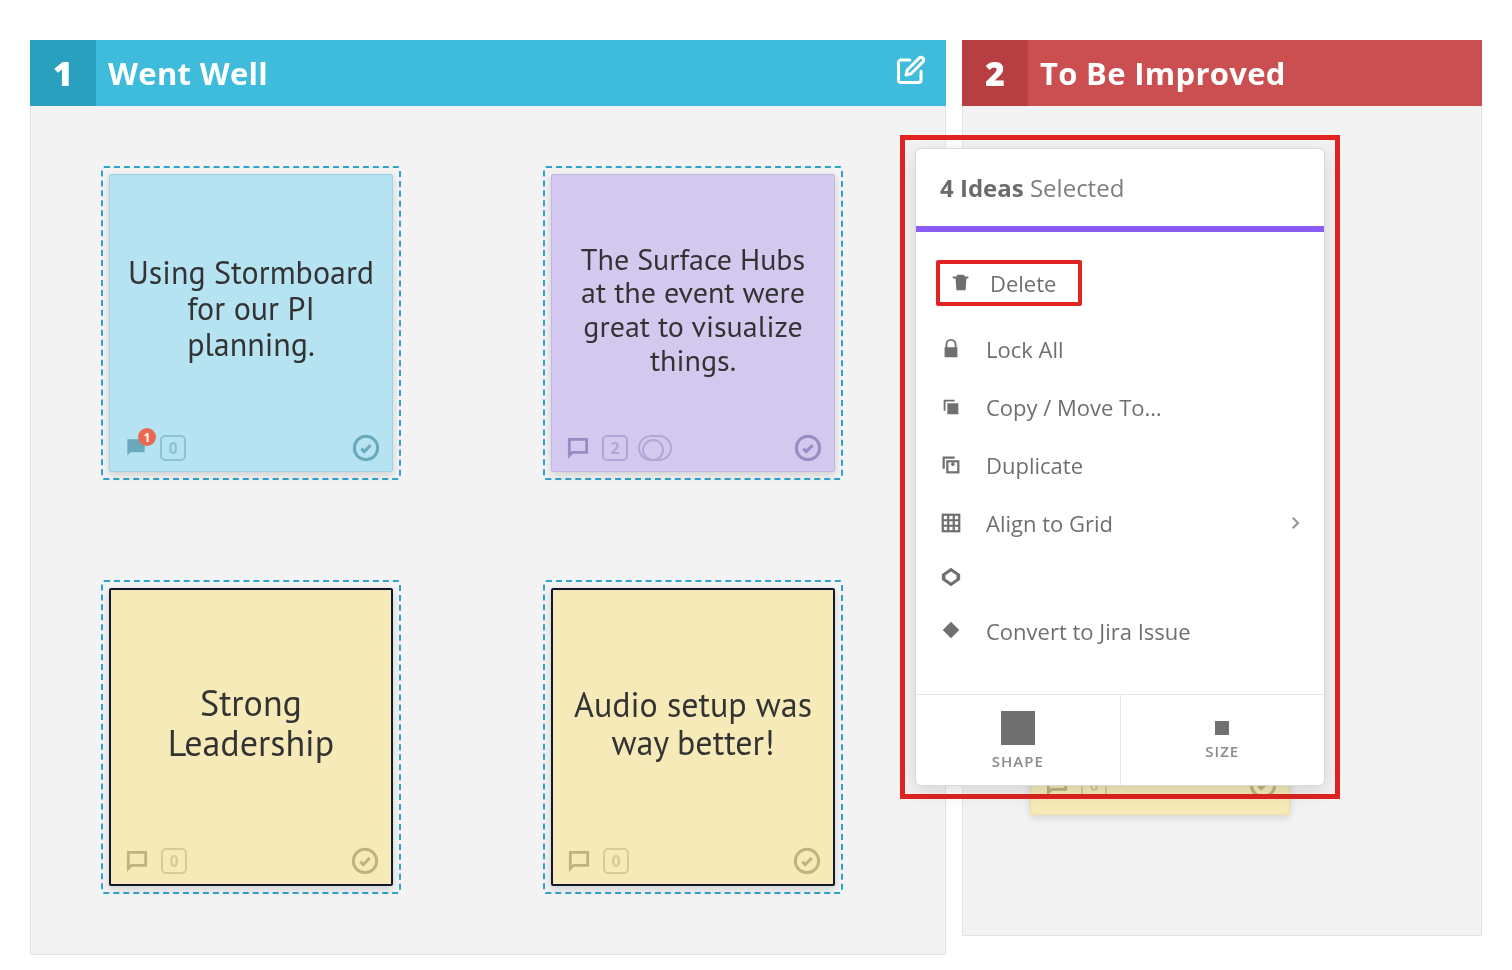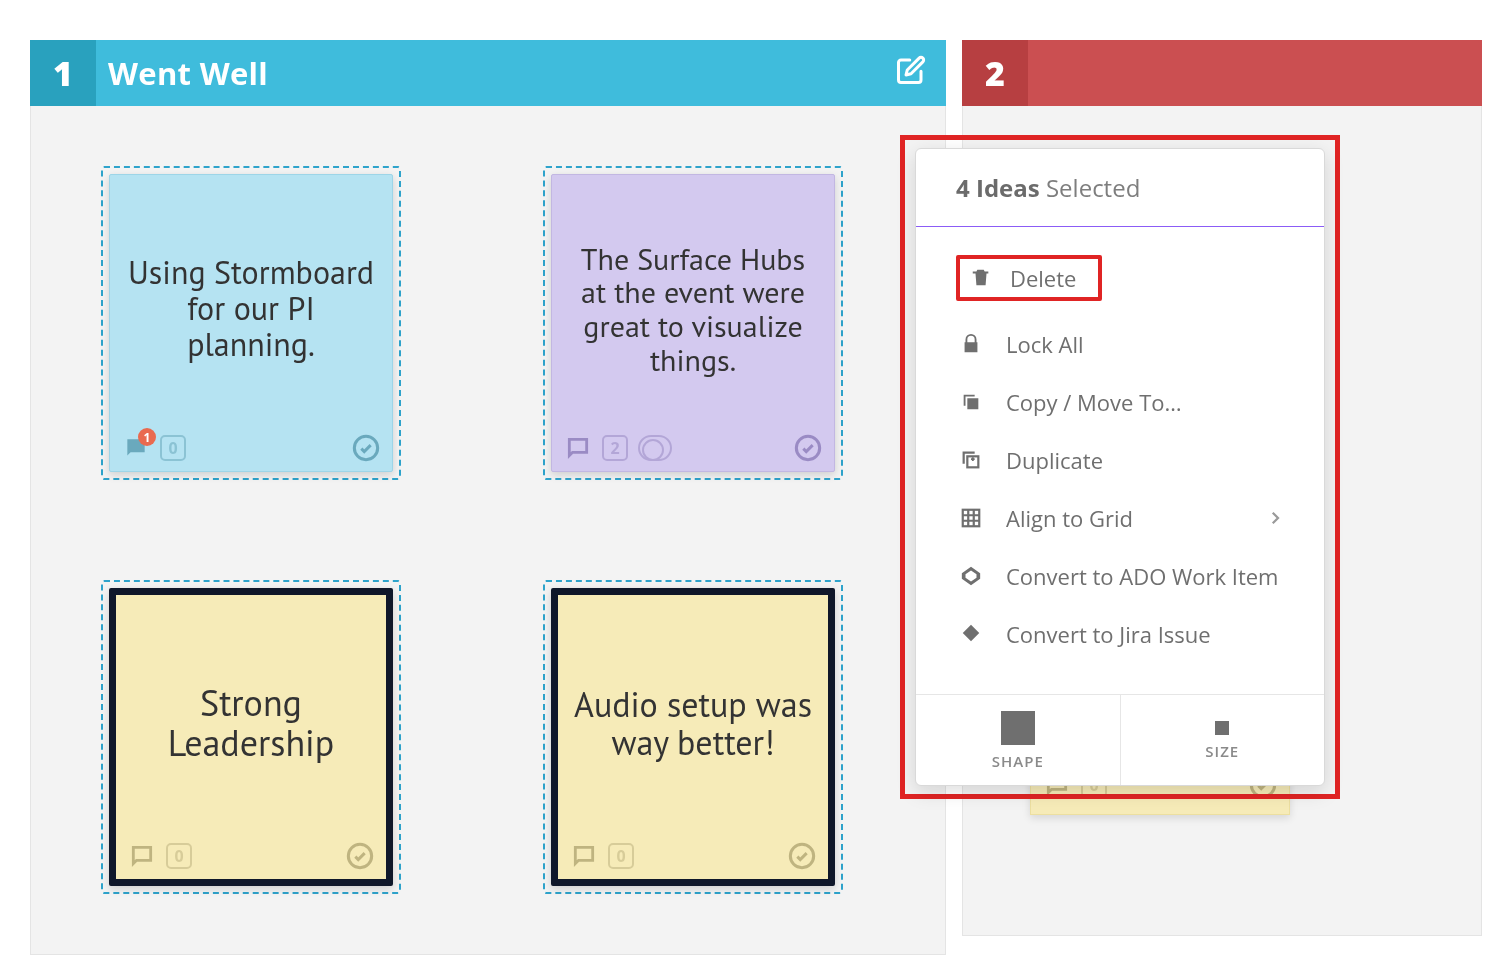--- a/index.html
+++ b/index.html
@@ -24,21 +24,21 @@
 .col-2 .col-body { padding: 60px 40px; }
 
 .notes-grid { display: grid; grid-template-columns: 1fr 1fr; column-gap: 110px; row-gap: 100px; }
 
 .note-wrap { position: relative; width: 300px; }
 .sel-frame { border: 2px dashed #2ea3cb; padding: 6px; border-radius: 3px; }
 
 .note { width: 100%; height: 298px; border-radius: 2px; box-shadow: 0 3px 8px rgba(0,0,0,0.15); position: relative; display: flex; flex-direction: column; }
 .note-blue  { background: #b5e3f2; border: 1px solid #9dd5e8; }
 .note-purple{ background: #d3c9ef; border: 1px solid #c2b7e2; }
-.note-yellow{ background: #f6ebb8; border: 7px solid #0f172a; }
+.note-yellow{ background: #f6ebb8; border: 2px solid #0f172a; }
 
 .note-text { flex: 1; display: flex; align-items: center; justify-content: center; text-align: center; padding: 18px 14px 0; font-size: 32px; color: #333; line-height: 1.12; font-family: "PT Sans", "Segoe UI", Arial, sans-serif; }
 .note-foot { height: 46px; display: flex; align-items: center; padding: 0 12px; gap: 10px; }
 .note-foot .spacer { flex: 1; }
 
 .ficon { width: 28px; height: 28px; display: flex; align-items: center; justify-content: center; border-radius: 4px; }
 .foot-chat svg, .foot-count-box, .foot-chip, .foot-check svg { opacity: 0.55; }
 .note-blue  .ficon { color: #6aa9bd; }
 .note-purple .ficon { color: #9a8bc4; }
 .note-yellow .ficon { color: #bfb480; }
@@ -46,23 +46,23 @@
 .foot-count-box { border: 2.5px solid currentColor; border-radius: 5px; width: 26px; height: 26px; display: flex; align-items: center; justify-content: center; font-size: 16px; font-weight: 700; }
 .foot-chip { width: 34px; height: 26px; border: 2.5px solid currentColor; border-radius: 14px; position: relative; }
 .foot-chip::after { content:""; position:absolute; left:2px; top:2px; width:18px; height:18px; border:2.5px solid currentColor; border-radius:50%; }
 
 .chat-badge { position: absolute; top: -6px; right: -6px; background: #e96a4f; color: #fff; border-radius: 50%; width: 18px; height: 18px; font-size: 12px; font-weight: 700; display:flex; align-items:center; justify-content:center; }
 .chat-fill { fill: currentColor; }
 
 
 .ctx-outer { position: absolute; left: 900px; top: 135px; width: 440px; height: 664px; border: 5px solid #e02424; background: transparent; }
 .ctx { position: absolute; left: 10px; top: 8px; right: 10px; bottom: 8px; background: #fff; border: 1px solid #d9d9d9; border-radius: 6px; box-shadow: 0 6px 20px rgba(0,0,0,0.13); display: flex; flex-direction: column; overflow: hidden; }
-.ctx-head { padding: 22px 40px; font-size: 24px; color: #7e7e7e; border-bottom: 1px solid #8b5cf6; }
+.ctx-head { padding: 22px 24px; font-size: 24px; color: #7e7e7e; border-bottom: 6px solid #8b5cf6; }
 .ctx-head b { color: #6b6b6b; font-weight: 700; }
-.ctx-list { flex: 1; padding: 14px 28px; }
+.ctx-list { flex: 1; padding: 14px 8px; }
 .ctx-item { display: flex; align-items: center; gap: 20px; padding: 14px 12px; font-size: 22px; color: #6f6f6f; border-radius: 6px; cursor: pointer; }
 .ctx-item .mi { width: 30px; display:flex; justify-content:center; color:#6f6f6f; }
 .ctx-item .chev { margin-left: auto; color:#9a9a9a; }
 .ctx-delete-hl { display:inline-flex; align-items:center; border:4px solid #e02424; padding:4px 22px 4px 6px; border-radius:2px; }
 .ctx-delete-hl .mi { margin-right: 14px; }
 
 .ctx-foot { display:flex; border-top:1px solid #e6e6e6; }
 .ctx-foot > div { flex:1; display:flex; flex-direction:column; align-items:center; justify-content:center; padding:16px 0 14px; gap:6px; cursor:pointer; border-right:1px solid #e6e6e6; }
 .ctx-foot > div:last-child { border-right:none; }
 .ctx-foot-label { font-size:15px; letter-spacing:1px; color:#8a8a8a; font-weight:600; }
@@ -179,20 +179,21 @@
           </div>
         </div>
 
       </div>
     </div>
   </div>
 
   <div class="column col-2">
     <div class="col-header col-header-red">
       <div class="col-num col-num-red">2</div>
+      <div class="col-title">To Be Improved</div>
     </div>
     <div class="col-body"></div>
   </div>
 
   <div class="bg-note">
     <span class="ficon">
       <svg width="26" height="26" viewBox="0 0 24 24" fill="none" stroke="currentColor" stroke-width="2.6">
           <path d="M4 4h16v12H7l-3 3V4z"></path>
         </svg>
     </span>
@@ -267,21 +268,20 @@
               </svg>
           </span>
         </div>
 
         <div class="ctx-item">
           <span class="mi">
             <svg width="22" height="22" viewBox="0 0 24 24" fill="currentColor">
                 <path d="M12 2l10 7v6l-10 7L2 15V9l10-7zm0 4L6 10v4l6 4 6-4v-4l-6-4z"></path>
               </svg>
           </span>
-          <span>Convert to ADO Work Item</span>
         </div>
 
         <div class="ctx-item">
           <span class="mi">
             <svg width="22" height="22" viewBox="0 0 24 24" fill="currentColor">
                 <path d="M12 2l9 9-9 9-9-9 9-9z"></path>
               </svg>
           </span>
           <span>Convert to Jira Issue</span>
         </div>

